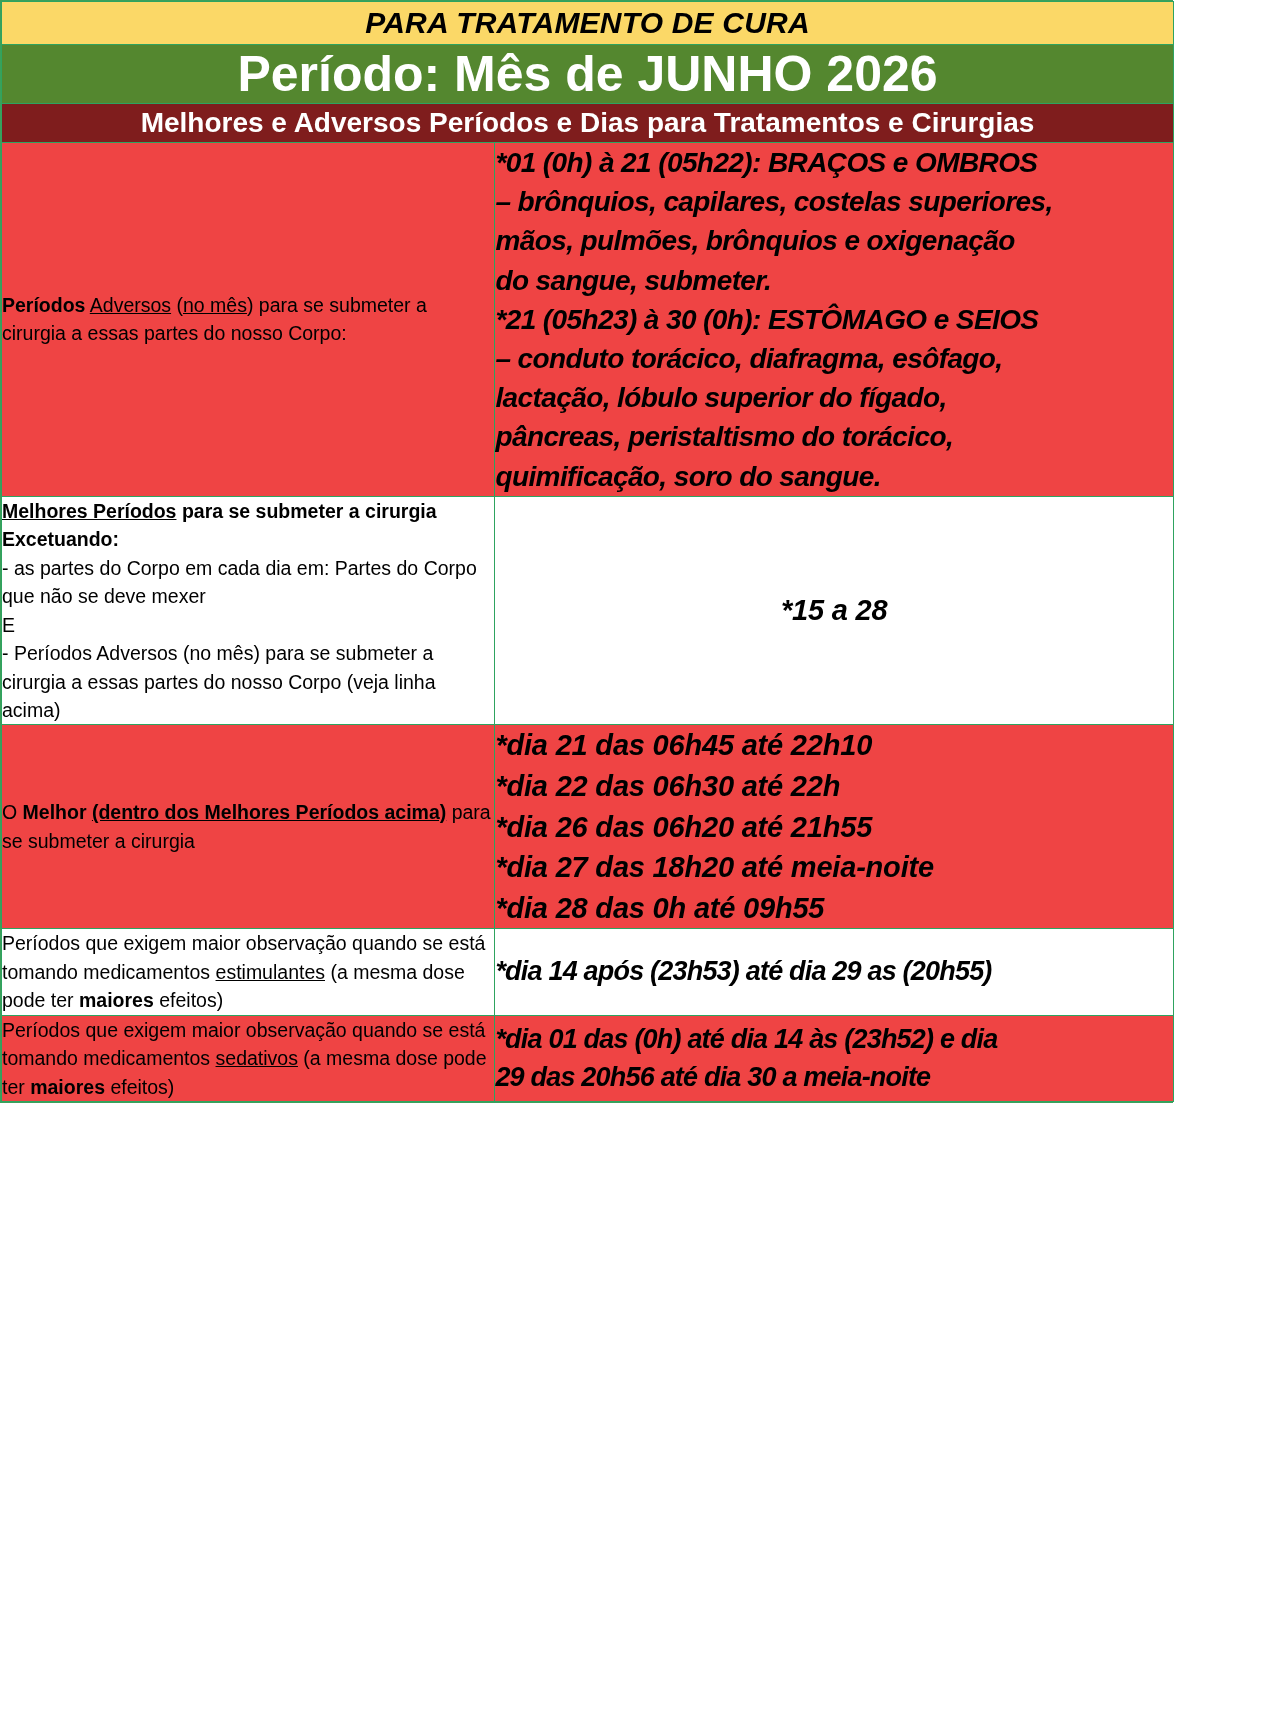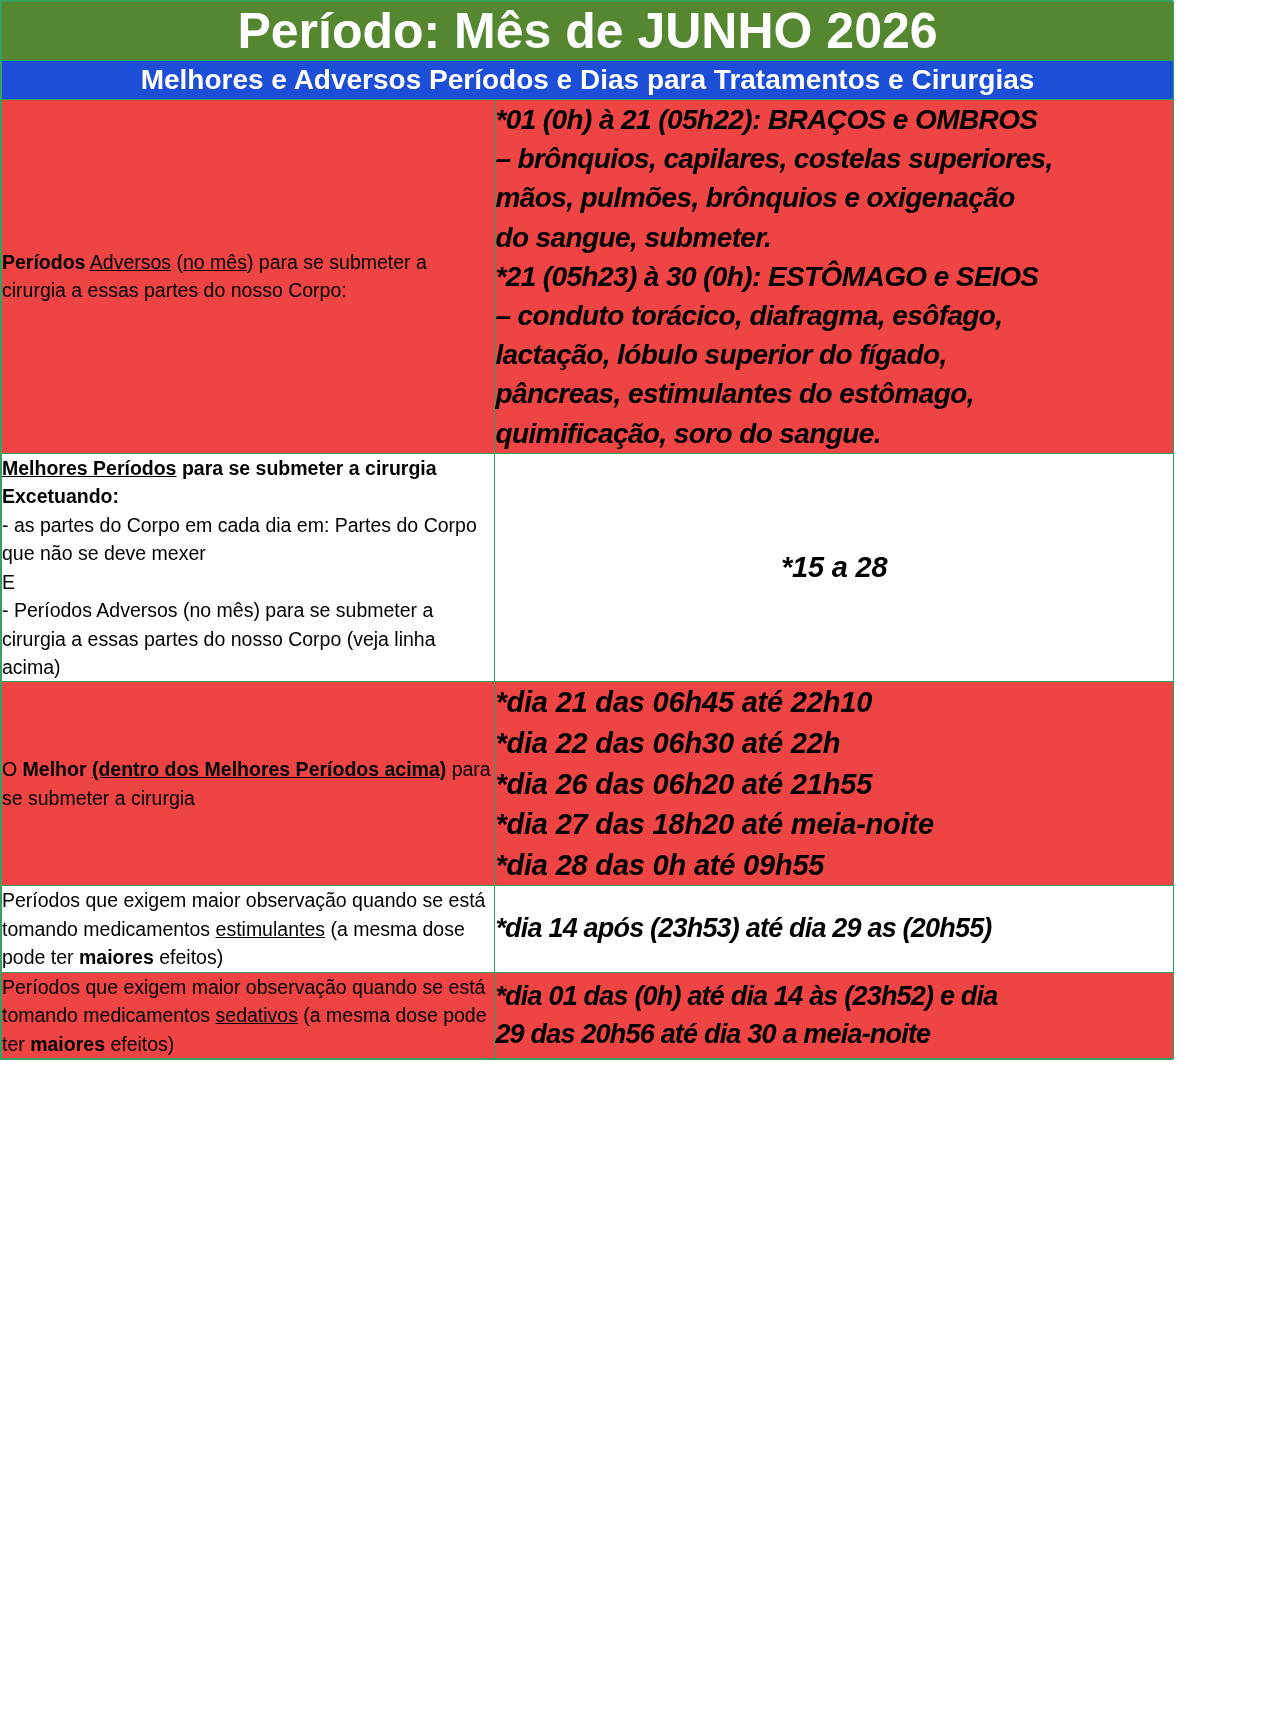--- a/index.html
+++ b/index.html
@@ -50,21 +50,21 @@
   .banner-green {
     background: #54872F;
     color: #ffffff;
     font-weight: bold;
     font-size: 50px;
     height: 56px;
     padding-top: 2px;
     padding-bottom: 8px;
   }
   .banner-blue {
-    background: #1d4ed8;
+    background: #7f1d1d;
     color: #ffffff;
     font-weight: bold;
     font-size: 28px;
     height: 38px;
     padding-top: 2px;
     padding-bottom: 6px;
   }
 
   
   .colhead {
@@ -119,38 +119,41 @@
 <body>
 
 <div class="sheet">
   <table class="tbl">
     <colgroup>
         <col class="w-left">
         <col class="w-right">
       </colgroup>
     <tbody>
       <tr>
+        <td colspan="2" class="banner banner-yellow">PARA TRATAMENTO DE CURA</td>
+      </tr>
+      <tr>
         <td colspan="2" class="banner banner-green">Período: Mês de JUNHO 2026</td>
       </tr>
       <tr>
         <td colspan="2" class="banner banner-blue">Melhores e Adversos Períodos e Dias para Tratamentos e Cirurgias</td>
       </tr>
     </tbody>
     <tbody id="body-rows">
         <tr>
           <td class="act c-green"><b>Períodos</b> <u>Adversos</u> (<u>no mês</u>) para se submeter a cirurgia a essas partes do nosso Corpo:</td>
           <td class="days c-green  tight">
             <span class="ln">*01 (0h) à 21 (05h22): BRAÇOS e OMBROS</span>
             <span class="ln">– brônquios, capilares, costelas superiores,</span>
             <span class="ln">mãos, pulmões, brônquios e oxigenação</span>
             <span class="ln">do sangue, submeter.</span>
             <span class="ln">*21 (05h23) à 30 (0h): ESTÔMAGO e SEIOS</span>
             <span class="ln">– conduto torácico, diafragma, esôfago,</span>
             <span class="ln">lactação, lóbulo superior do fígado,</span>
-            <span class="ln">pâncreas, estimulantes do estômago,</span>
+            <span class="ln">pâncreas, peristaltismo do torácico,</span>
             <span class="ln">quimificação, soro do sangue.</span>
           </td>
         </tr>
         <tr>
           <td class="act c-white"><b><u>Melhores Períodos</u> para se submeter a cirurgia</b><br><b>Excetuando:</b><br>- as partes do Corpo em cada dia em: Partes do Corpo que não se deve mexer<br>E<br>- Períodos Adversos (no mês) para se submeter a cirurgia a essas partes do nosso Corpo (veja linha acima)</td>
           <td class="days c-white center ">
             <span class="ln">*15 a 28</span>
           </td>
         </tr>
         <tr>

